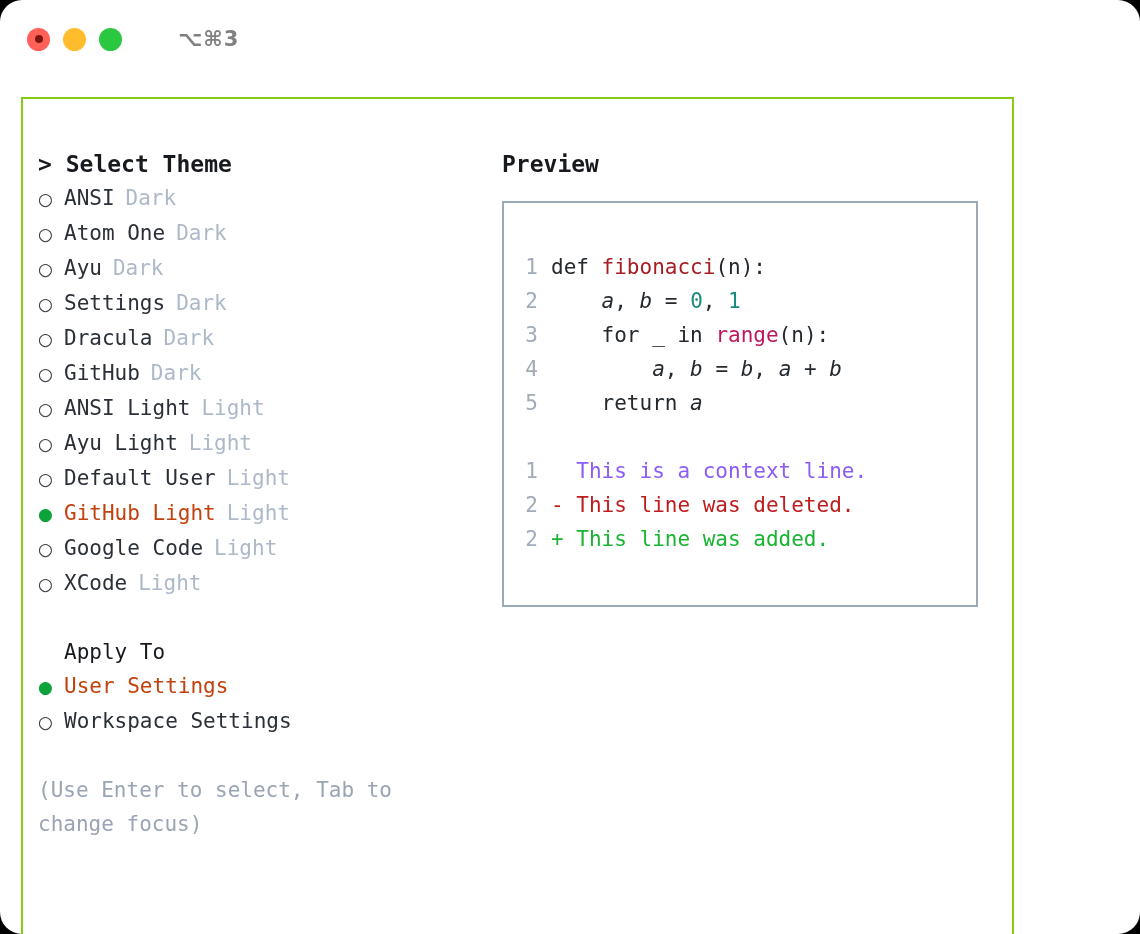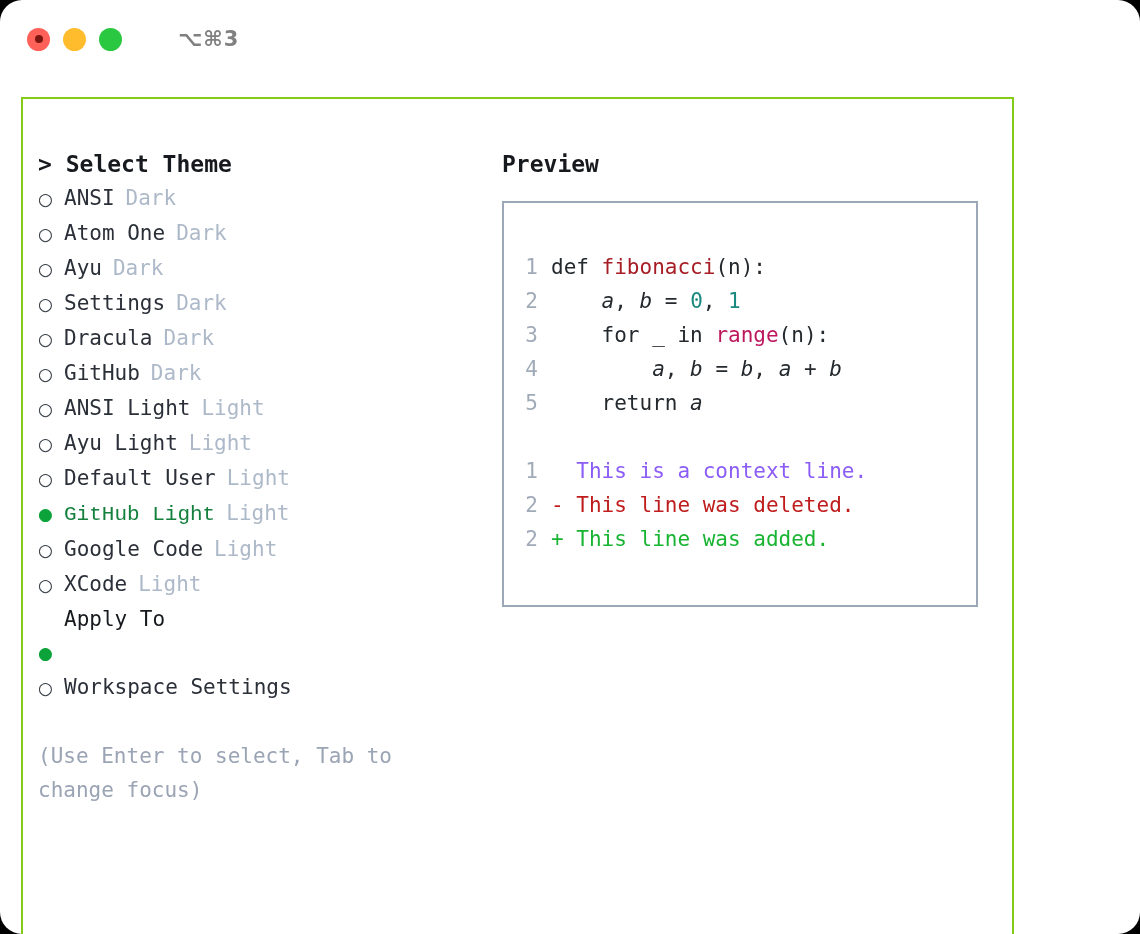--- a/index.html
+++ b/index.html
@@ -120,30 +120,31 @@
   }
   .opt-marker {
     width: 26px;
     flex: 0 0 26px;
     font-size: 17px;
     color: #3a4049;
     font-family: "DejaVu Sans", sans-serif;
   }
   .opt-row.selected .opt-marker { color: #0ba33a; }
   .opt-label { color: #2a2f38; }
-  .opt-row.selected .opt-label { color: #15803d; font-family: Liberation Mono, monospace; }
+  .opt-row.selected .opt-label { color: #c2410c; }
   .opt-tag {
     color: #adb9c9;
     margin-left: 11px;
   }
 
   .apply-heading {
     font-size: 21px;
     color: #16191d;
     line-height: 34px;
+    margin-top: 34px;
     padding-left: 26px;
     white-space: pre;
   }
 
   .hint {
     margin-top: 34px;
     font-size: 21px;
     color: #9aa4b4;
     line-height: 34px;
     width: 400px;
@@ -235,21 +236,21 @@
             <div class="opt-row"><span class="opt-marker">○</span><span class="opt-label">ANSI Light</span><span class="opt-tag">Light</span></div>
             <div class="opt-row"><span class="opt-marker">○</span><span class="opt-label">Ayu Light</span><span class="opt-tag">Light</span></div>
             <div class="opt-row"><span class="opt-marker">○</span><span class="opt-label">Default User</span><span class="opt-tag">Light</span></div>
             <div class="opt-row selected"><span class="opt-marker">●</span><span class="opt-label">GitHub Light</span><span class="opt-tag">Light</span></div>
             <div class="opt-row"><span class="opt-marker">○</span><span class="opt-label">Google Code</span><span class="opt-tag">Light</span></div>
             <div class="opt-row"><span class="opt-marker">○</span><span class="opt-label">XCode</span><span class="opt-tag">Light</span></div>
           </div>
 
         <div class="apply-heading">Apply To</div>
         <div id="apply-list">
-            <div class="opt-row selected"><span class="opt-marker">●</span></div>
+            <div class="opt-row selected"><span class="opt-marker">●</span><span class="opt-label">User Settings</span></div>
             <div class="opt-row"><span class="opt-marker">○</span><span class="opt-label">Workspace Settings</span></div>
           </div>
 
         <div class="hint">(Use Enter to select, Tab to change focus)</div>
       </div>
 
       <div class="right-col">
         <div class="preview-title">Preview</div>
         <div class="preview-box">
           <div class="code">

